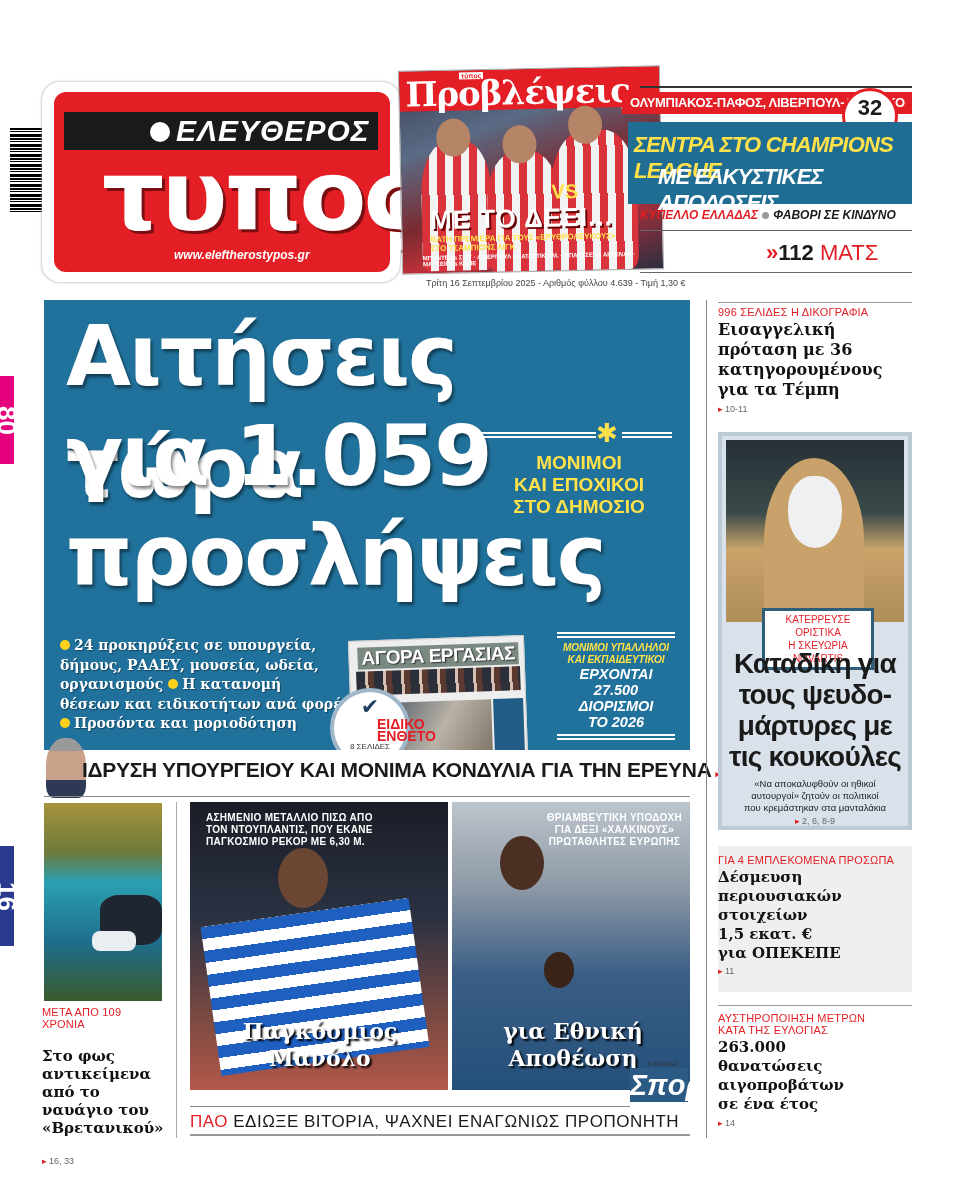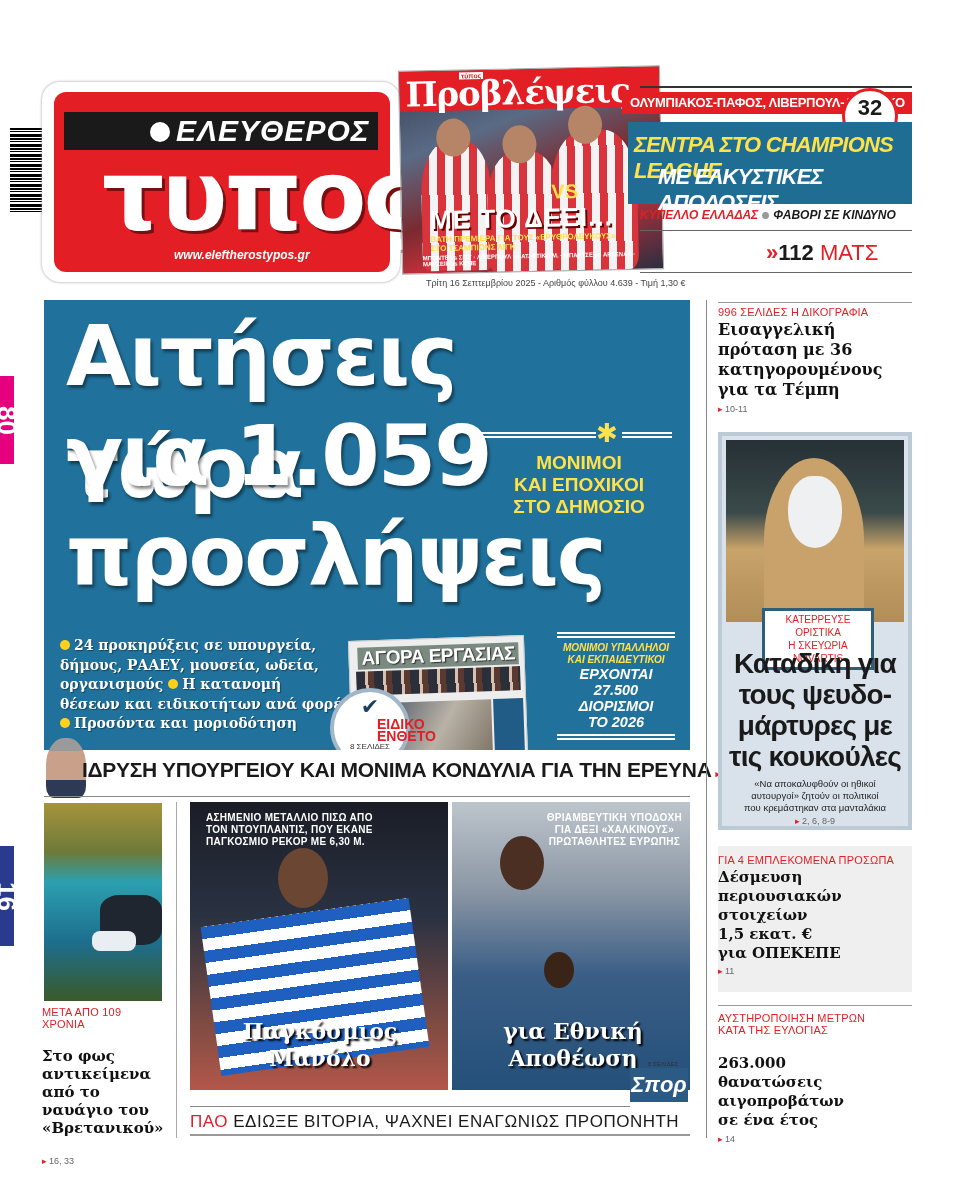--- a/index.html
+++ b/index.html
@@ -93,21 +93,21 @@
   .pg { font-size: 9px; color: #666; }
   .pg:before { content: "▸ "; color: #e31e24; }
 
   
   .sport1 { left: 190px; top: 802px; width: 258px; height: 288px; background: linear-gradient(180deg, #1a1d26 0%, #2a3242 40%, #7a4a42 75%, #b4574a 100%); overflow: hidden; }
   .sport2 { left: 452px; top: 802px; width: 238px; height: 288px; background: linear-gradient(180deg, #bdc5cc 0%, #8d98a6 30%, #3a5e86 60%, #24507a 100%); overflow: hidden; }
   .sp-cap { position: absolute; color: #fff; font-weight: bold; font-size: 10px; line-height: 12px; letter-spacing: 0.3px; }
   .sp-title { position: absolute; color: #fff; font-family: "DejaVu Serif", serif; font-weight: bold; font-size: 22px; line-height: 27px; text-align: center; text-shadow: 2px 2px 2px #000; }
   .flag { position: absolute; background: repeating-linear-gradient(180deg, #1f5fbf 0 12px, #fff 12px 24px); }
   .athlete-head { position: absolute; border-radius: 50%; background: #6b4632; }
-  .spor { left: 630px; top: 1068px; width: 58px; height: 34px; background: #2b5a85; color: #fff; font-weight: 900; font-size: 22px; text-align: center; line-height: 34px; font-style: italic; }
+  .spor { left: 630px; top: 1068px; width: 58px; height: 34px; background: #2b5a85; color: #fff; font-weight: 900; font-size: 29px; text-align: center; line-height: 34px; font-style: italic; }
   .spor-sm { left: 648px; top: 1061px; font-size: 6px; color: #333; }
   .pao { left: 190px; top: 1112px; font-size: 17px; letter-spacing: 0.5px; white-space: nowrap; }
   .pao .r { color: #e31e24; }
 
   
   .rcol-line { position: absolute; left: 706px; width: 1px; background: #888; }
   .rbox { position: absolute; left: 718px; width: 194px; }
   .novartis { left: 718px; top: 432px; width: 194px; height: 398px; background: #d9e2ea; border: 4px solid #bccad6; }
   .nov-photo { position: absolute; left: 4px; top: 4px; width: 178px; height: 182px; background: linear-gradient(180deg, #263036 0%, #3a4a4a 40%, #c8a36a 60%, #b18d58 100%); overflow: hidden; }
   .hood { position: absolute; left: 38px; top: 18px; width: 100px; height: 164px; border-radius: 50% 50% 10% 10%; background: #c8a26a; }
@@ -316,18 +316,18 @@
   <div class="h" style="font-size:15px;line-height:19px;">στοιχείων</div>
   <div class="h" style="font-size:15px;line-height:19px;">1,5 εκατ. €</div>
   <div class="h" style="font-size:15px;line-height:19px;">για ΟΠΕΚΕΠΕ</div>
   <div class="pg" style="margin-top:3px;">11</div>
 </div>
 
 <div class="abs" style="left:718px;top:1005px;width:194px;height:1px;background:#999;"></div>
 <div class="rbox col-story" style="top:1012px;">
   <div class="kicker cond">ΑΥΣΤΗΡΟΠΟΙΗΣΗ ΜΕΤΡΩΝ</div>
   <div class="kicker cond">ΚΑΤΑ ΤΗΣ ΕΥΛΟΓΙΑΣ</div>
-  <div class="h" style="font-size:15px;line-height:19px;margin-top:18px;">263.000</div>
+  <div class="h" style="font-size:15px;line-height:19px;margin-top:2px;">263.000</div>
   <div class="h" style="font-size:15px;line-height:19px;">θανατώσεις</div>
   <div class="h" style="font-size:15px;line-height:19px;">αιγοπροβάτων</div>
   <div class="h" style="font-size:15px;line-height:19px;">σε ένα έτος</div>
   <div class="pg" style="margin-top:4px;">14</div>
 </div>
 
 </body></html>

